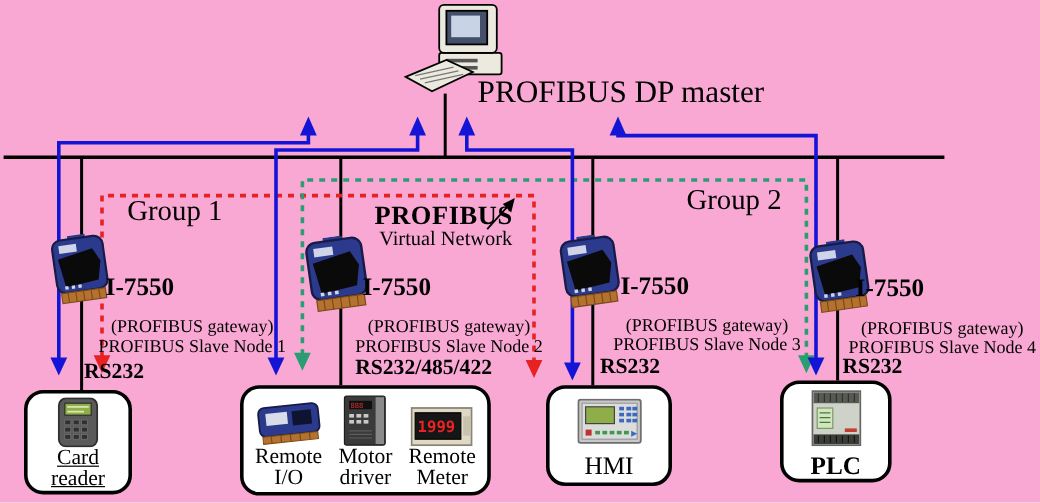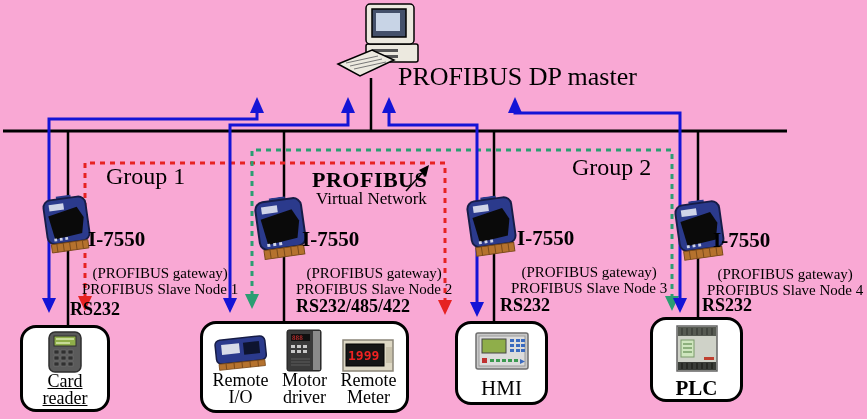--- a/index.html
+++ b/index.html
@@ -285,21 +285,21 @@
               <text x="6" y="21" font-size="13" font-weight="bold" fill="var(--meter-red)" font-family="DejaVu Sans Mono, monospace">1999</text>
               <rect x="44" y="8" width="6" height="16" fill="#c9c2ac"></rect>
             </svg>
           </span>
           <span class="dev-label">Remote</span>
           <span class="dev-label">Meter</span>
         </div>
       </div>
     </div>
 
-    <div class="dev-box" style="left:455px;top:321px;width:93px;height:84px;">
+    <div class="dev-box" style="left:455px;top:321px;width:105px;height:84px;">
       <span class="icon-wrap" style="margin-top:8px;">
         <svg width="54" height="38" viewBox="0 0 54 38">
           <rect x="1" y="1" width="52" height="36" rx="2" fill="#c9c9c9" stroke="#6e6e6e" stroke-width="1.5"></rect>
           <rect x="4" y="4" width="46" height="30" fill="#dcdcdc" stroke="#9a9a9a"></rect>
           <rect x="7" y="7" width="24" height="14" fill="var(--screen-green)" stroke="#444"></rect>
           <g fill="#3a6abf">
             <rect x="35" y="7" width="4" height="3"></rect>
               <rect x="41" y="7" width="4" height="3"></rect>
               <rect x="46" y="7" width="4" height="3"></rect>
             <rect x="35" y="12" width="4" height="3"></rect>

